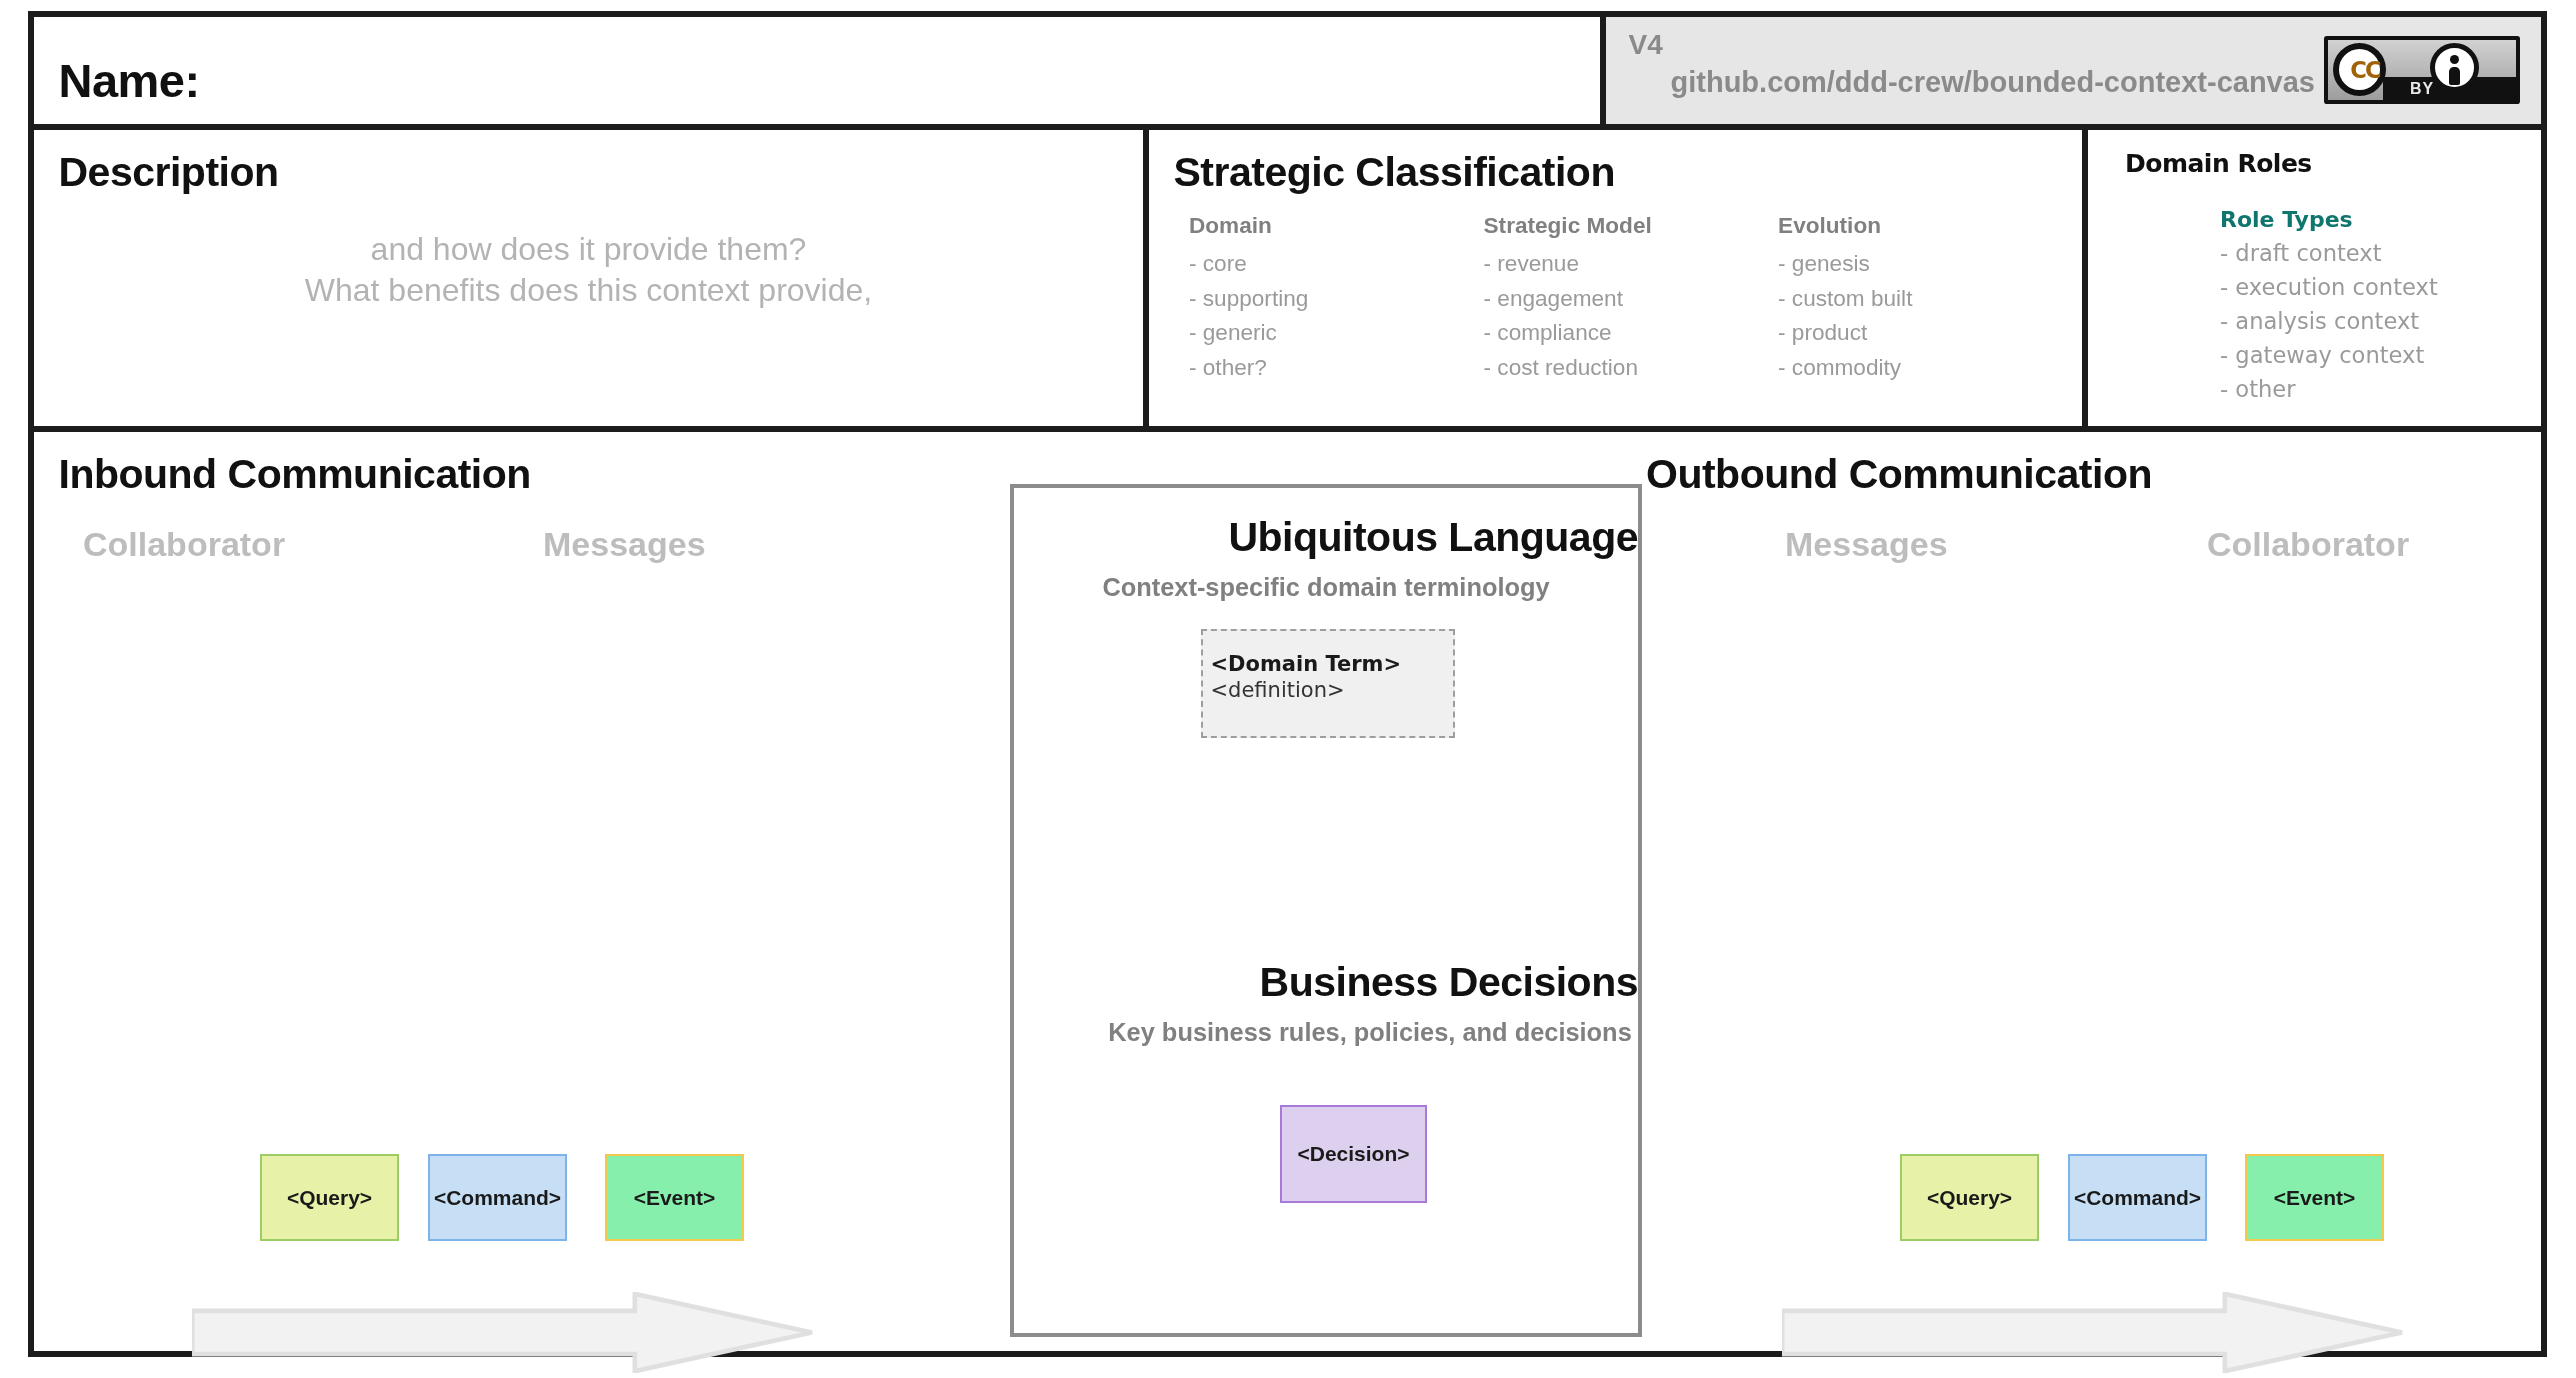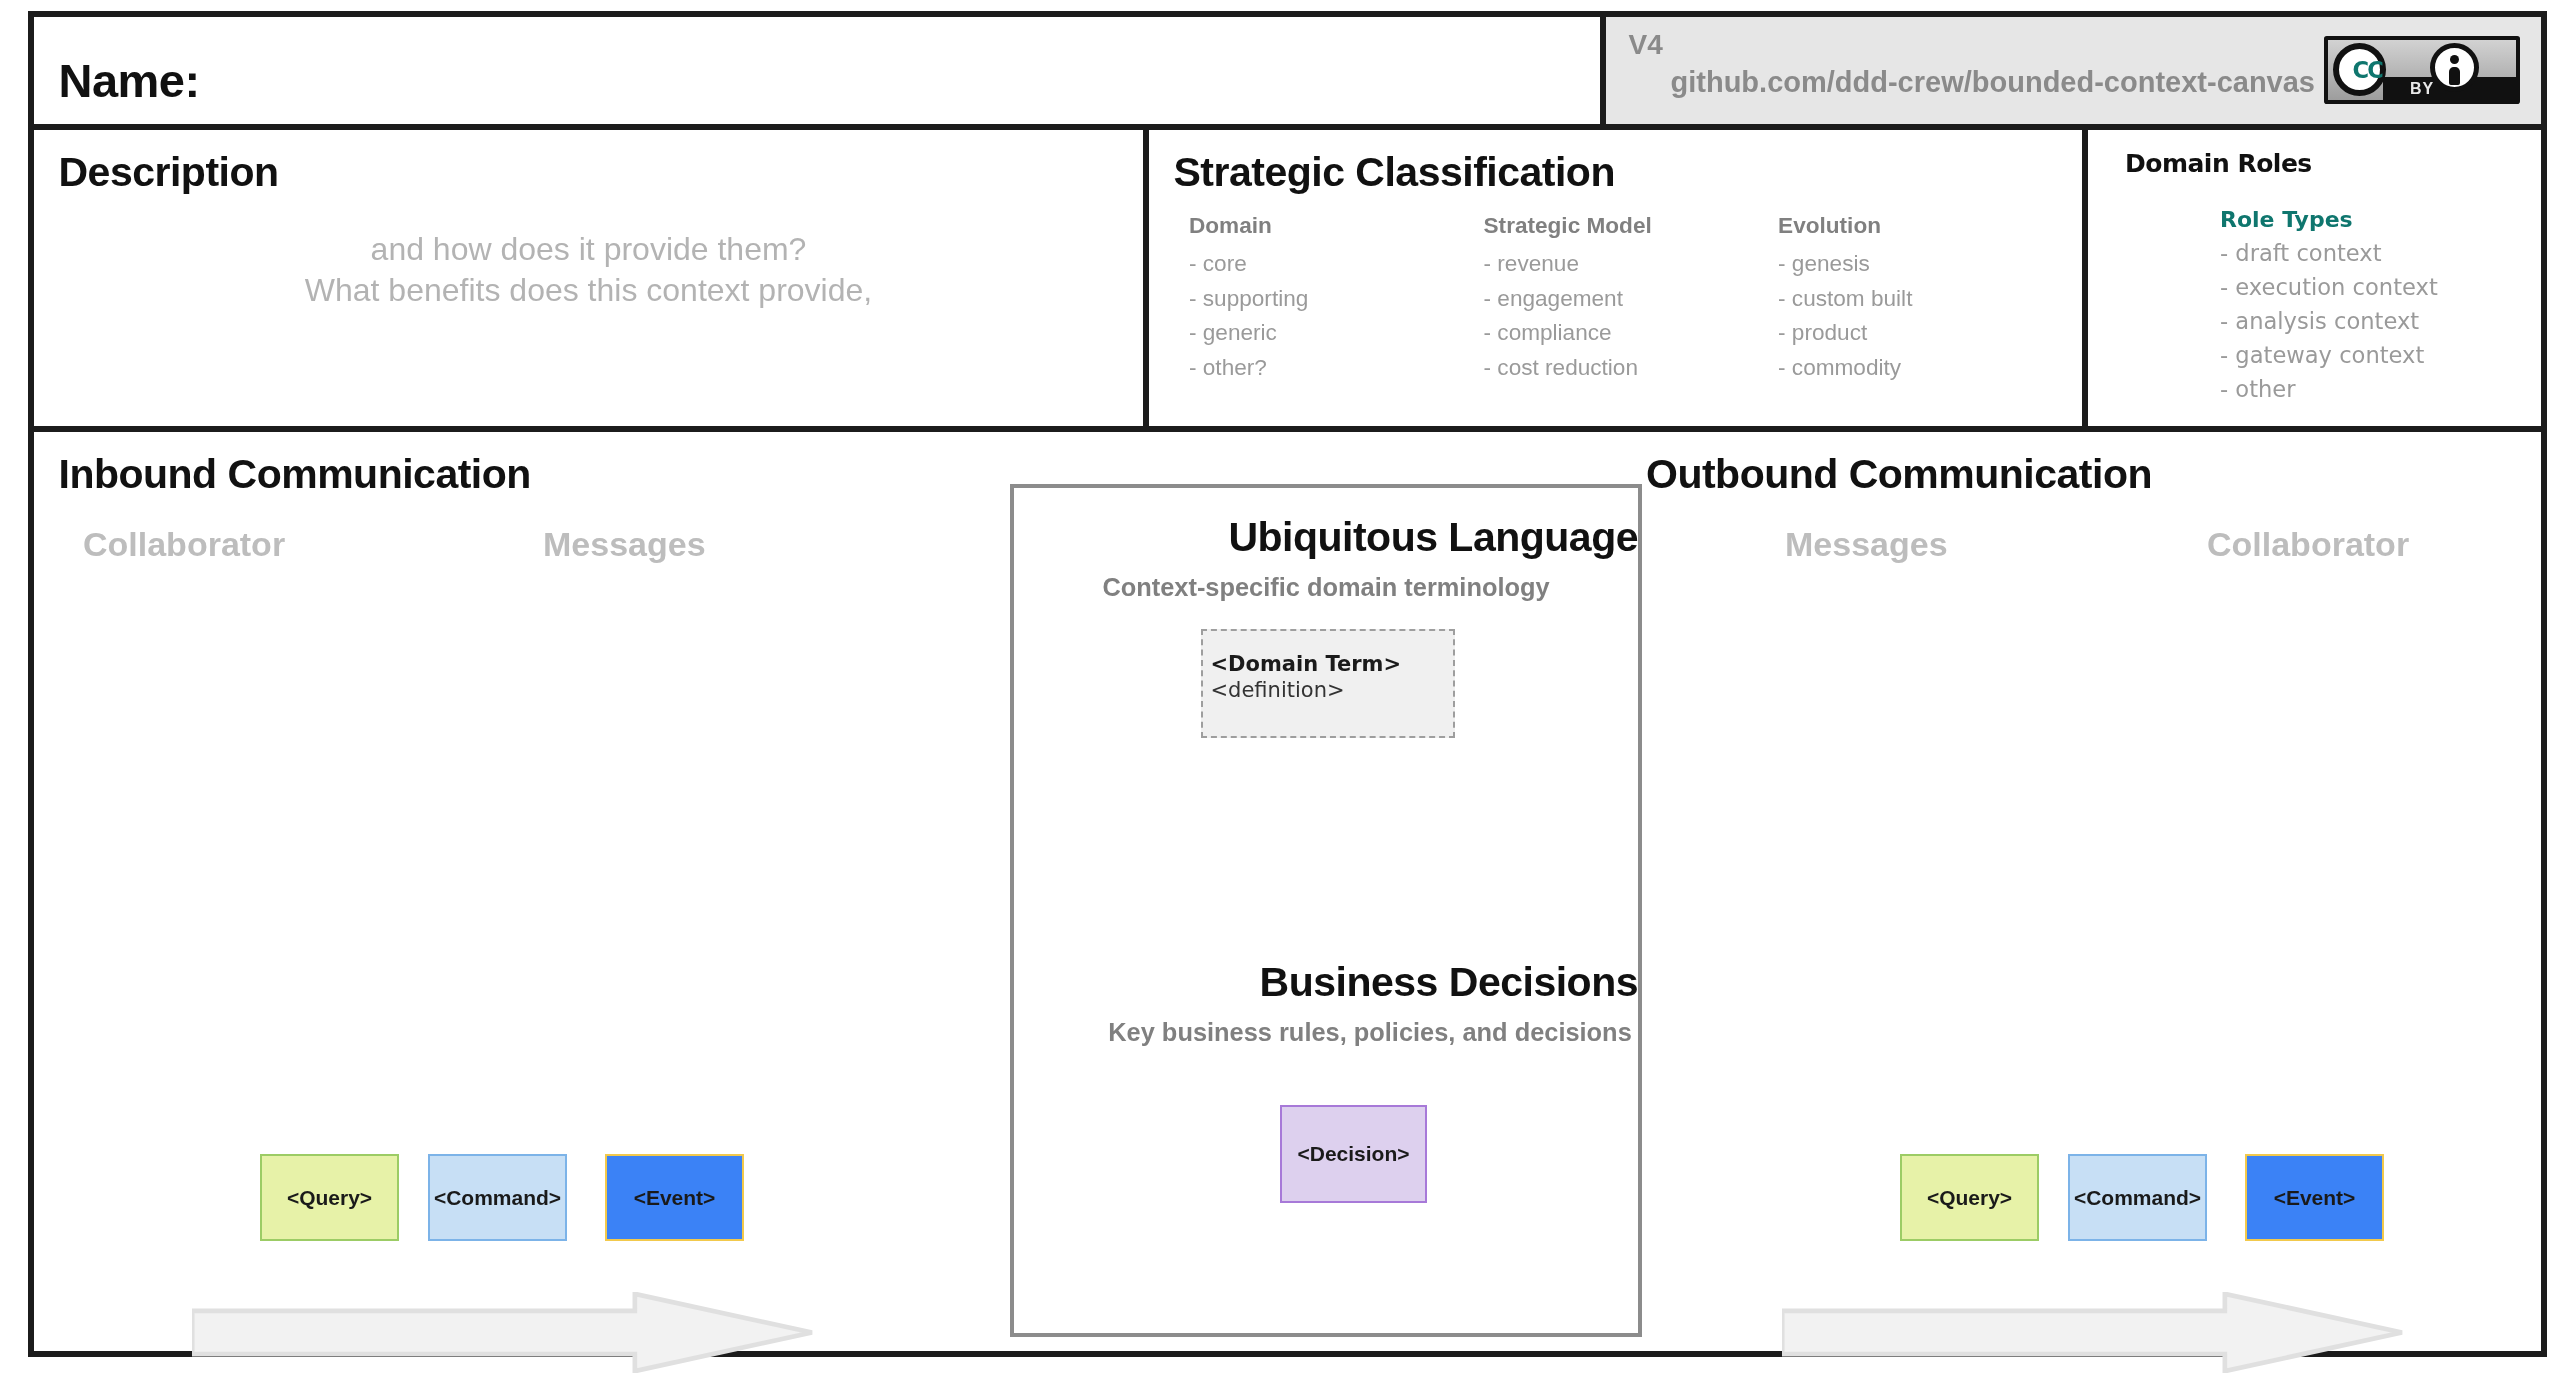--- a/index.html
+++ b/index.html
@@ -121,27 +121,27 @@
     top: 2.8px;
     width: 53px;
     height: 53px;
     border-radius: 50%;
     background: #ffffff;
     border: 6.6px solid #111111;
     box-sizing: border-box;
   }
   .cc-circle .glyph {
     position: absolute;
-    left: 8px; top: 50%;
+    left: 0; top: 50%;
     transform: translateY(-50%);
     width: 100%;
-    text-align: center;
+    text-align: right;
     font-size: 22.6px;
     font-weight: bold;
-    color: #0f766e;
+    color: #a16207;
     font-family: "DejaVu Sans", sans-serif;
     letter-spacing: -1.9px;
   }
   .by-circle {
     position: absolute;
     left: 102px;
     top: 2.8px;
     width: 49px;
     height: 49px;
     border-radius: 50%;
@@ -312,21 +312,21 @@
     align-items: center;
     justify-content: center;
     font-size: 21px;
     font-weight: bold;
     color: #1a1a1a;
     width: 139px;
     height: 87px;
   }
   .chip-query   { background: #e7f2a8; border-color: #9ccc65; }
   .chip-command { background: #c7dff5; border-color: #7cb3e8; }
-  .chip-event   { background: #3b82f6; border-color: #f2c94c; }
+  .chip-event   { background: #86efac; border-color: #f2c94c; }
   .chip-decision{ background: #ddd0ee; border-color: #a779d8; width: 147px; height: 98px; }
 
   .in-q { left: 226px; top: 722px; }
   .in-c { left: 394px; top: 722px; }
   .in-e { left: 571px; top: 722px; }
   .out-q { left: 1866px; top: 722px; }
   .out-c { left: 2034px; top: 722px; }
   .out-e { left: 2211px; top: 722px; }
 
   

